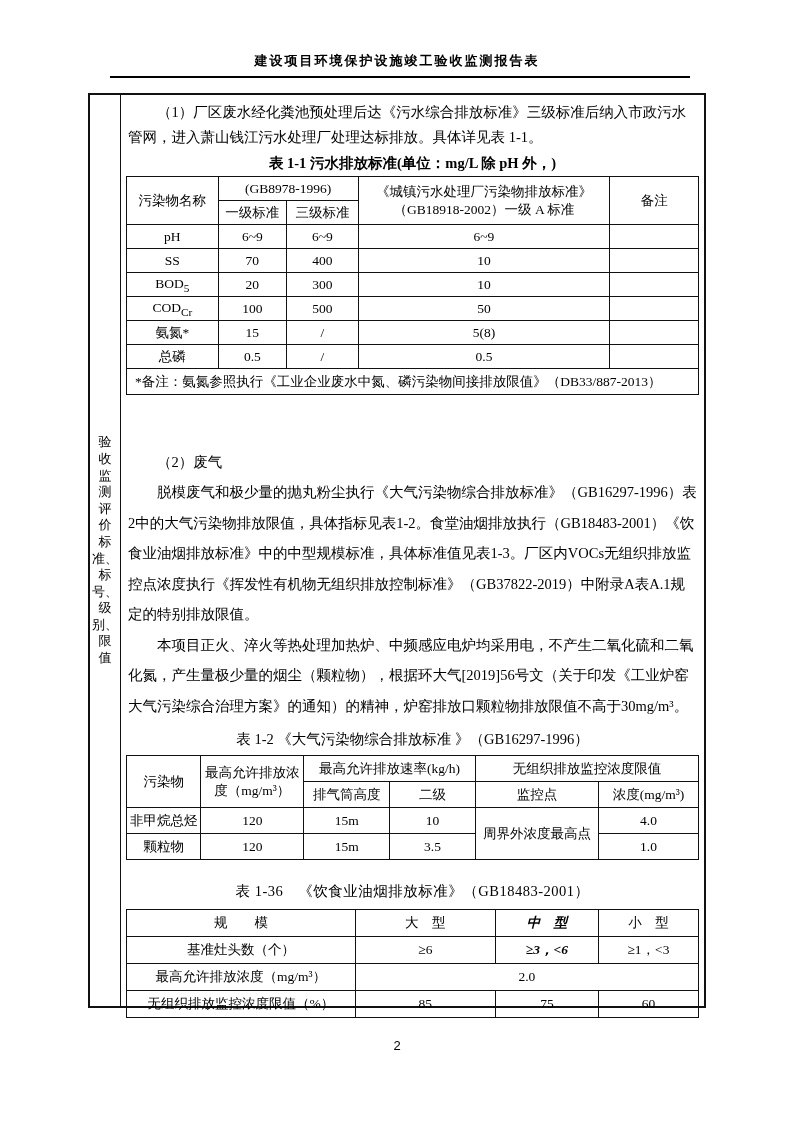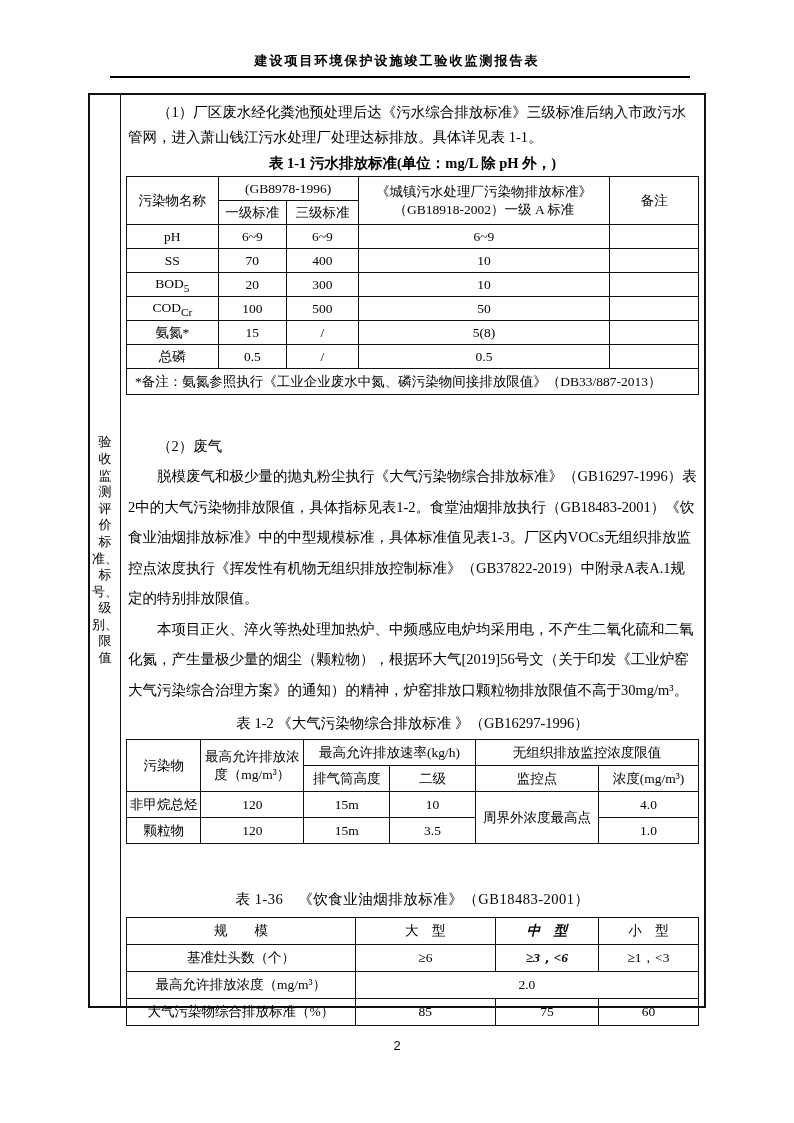--- a/index.html
+++ b/index.html
@@ -22,26 +22,26 @@
   }
   .side-label{
     width:30px;flex:0 0 30px;border-right:1px solid #111;
     display:flex;align-items:center;justify-content:center;
     text-align:center;font-size:13px;line-height:16.6px;
     white-space:pre-line;
   }
   .content{flex:1;padding:2px 3px 0 3px;box-sizing:border-box;}
   .para{margin:0;padding:0 4px;font-size:14.5px;text-indent:2em;}
   .p1{line-height:25px;margin-top:3px;}
-  .p2{line-height:30px;margin-top:36px;}
+  .p2{line-height:30px;margin-top:52px;}
   .p3,.p4{line-height:30.5px;}
   .tbl-title{text-align:center;font-size:14.5px;}
   .t1-title{font-weight:bold;margin:4px 0 3px 0;}
   .t2-title{margin:9px 0 6px 0;text-align:center;}
-  .t36-title{margin:46px 0 8px 0;letter-spacing:0.5px;}
+  .t36-title{margin:22px 0 8px 0;letter-spacing:0.5px;}
   table{
     border-collapse:collapse;width:calc(100% - 4px);
     margin:0 auto;table-layout:fixed;
   }
   td{
     border:1px solid #111;text-align:center;vertical-align:middle;
     font-size:13.5px;padding:1px 2px;overflow:hidden;
   }
   .t1 td{height:21px;}
   .t1 .note-cell{text-align:left;padding-left:8px;height:23px;}
@@ -214,21 +214,21 @@
         <td>基准灶头数（个）</td>
         <td>≥6</td>
         <td class="bold">≥3，&lt;6</td>
         <td>≥1，&lt;3</td>
       </tr>
       <tr>
         <td>最高允许排放浓度（mg/m³）</td>
         <td colspan="3">2.0</td>
       </tr>
       <tr>
-        <td>大气污染物综合排放标准（%）</td>
+        <td>无组织排放监控浓度限值（%）</td>
         <td>85</td>
         <td>75</td>
         <td>60</td>
       </tr>
     </tbody>
       </table>
 
   </div>
 </div>
 

